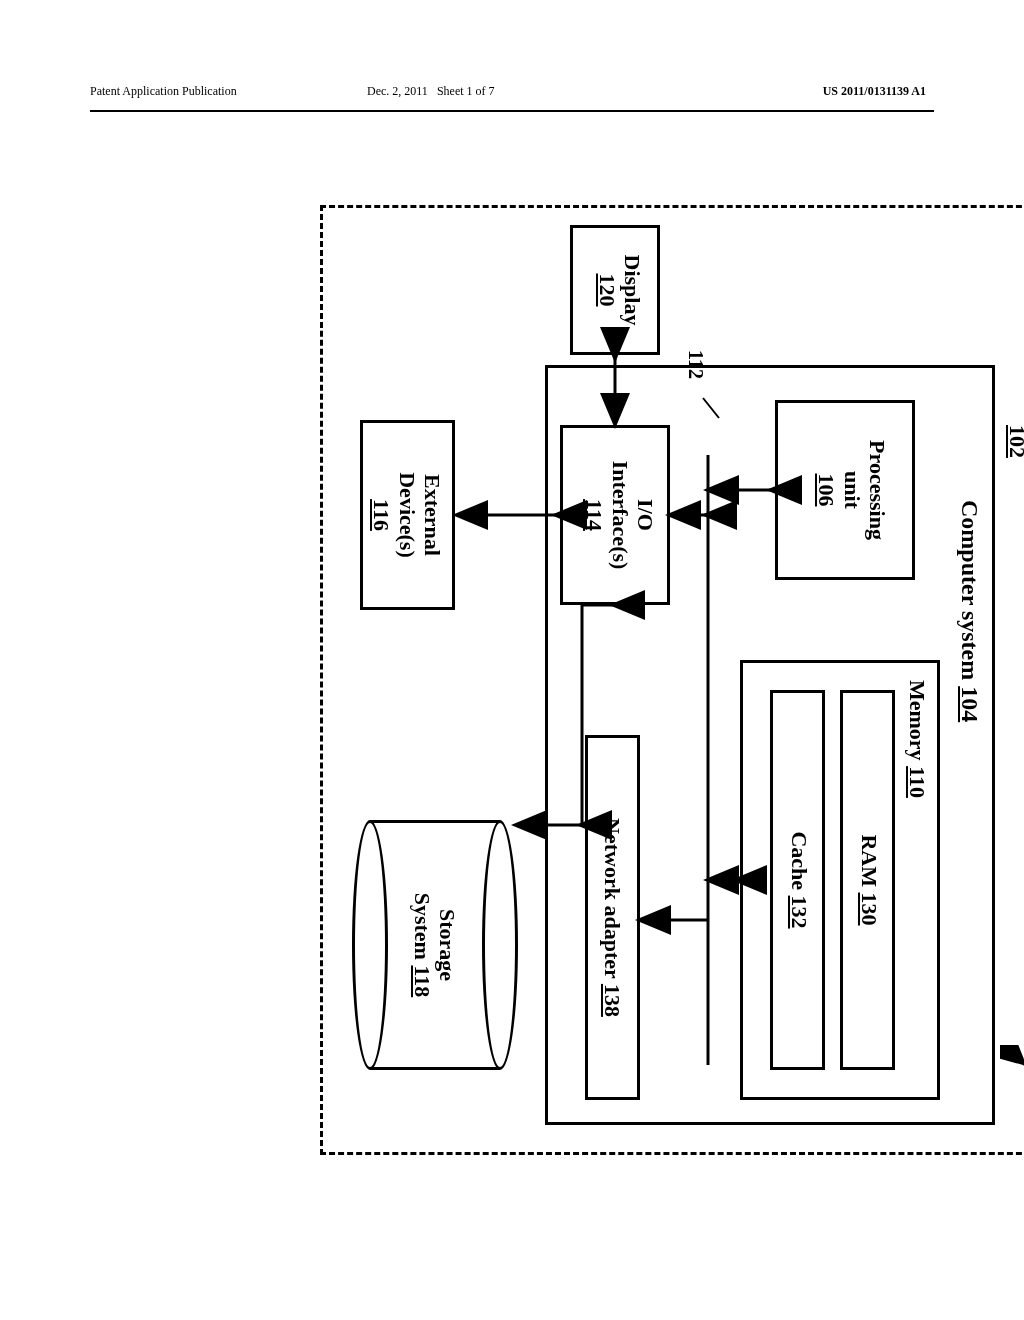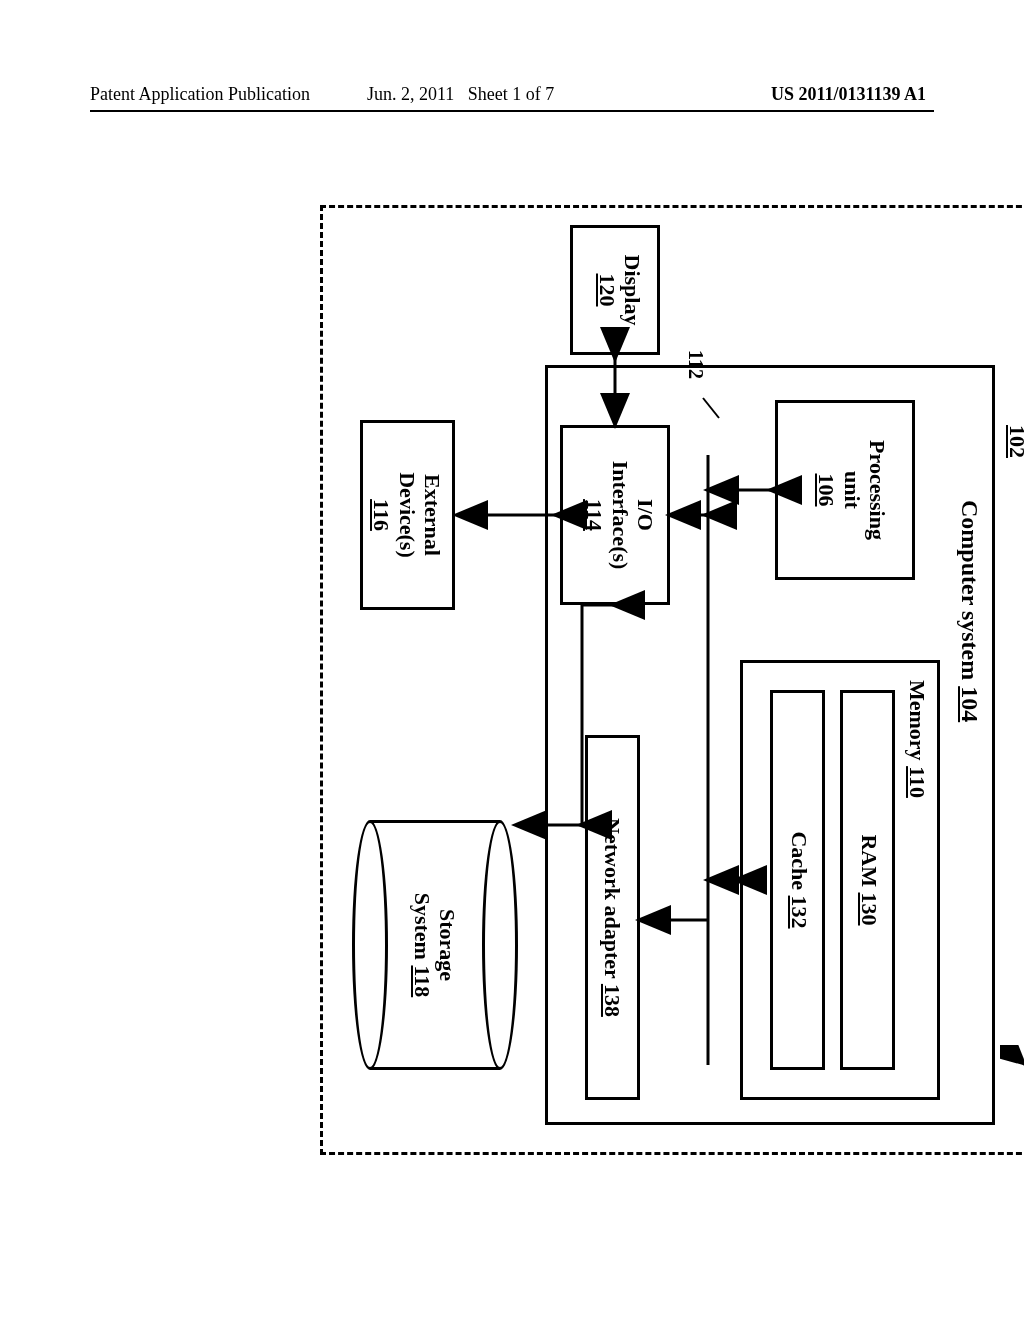--- a/index.html
+++ b/index.html
@@ -18,21 +18,21 @@
   }
   .header-rule {
     position: absolute;
     left: 90px; top: 110px;
     width: 844px; height: 0;
     border-top: 2px solid #000;
   }
   .header-left, .header-mid, .header-right {
     position: absolute;
     top: 84px;
-    font-size: 18px;
+    font-size: 12px;
   }
   .header-left { left: 90px; }
   .header-mid { left: 367px; }
   .header-right { right: 98px; font-weight: bold; }
 
   .diagram-area {
     position: absolute;
     left: 95px; top: 180px;
     width: 830px; height: 1000px;
     transform: rotate(90deg);
@@ -70,21 +70,21 @@
     background: #fff;
   }
   svg { position: absolute; }
 </style>
 </head>
 <body>
 
 <div class="page">
   <div class="header-left">Patent Application Publication</div>
   <div class="header-mid">
-    <span>Jun. 2, 2011</span>&nbsp;&nbsp;&nbsp;<span>Sheet 1 of 7</span>
+    <span>Dec. 2, 2011</span>&nbsp;&nbsp;&nbsp;<span>Sheet 1 of 7</span>
   </div>
   <div class="header-right">US 2011/0131139 A1</div>
   <div class="header-rule"></div>
 
   <div class="diagram-area">
 
     <div class="abs dashed-box" style="left:-60px; top:-30px; width:950px; height:720px;"></div>
     <div class="abs label" style="left:160px; top:-20px;">
       <span class="num-underline">102</span>
     </div>

